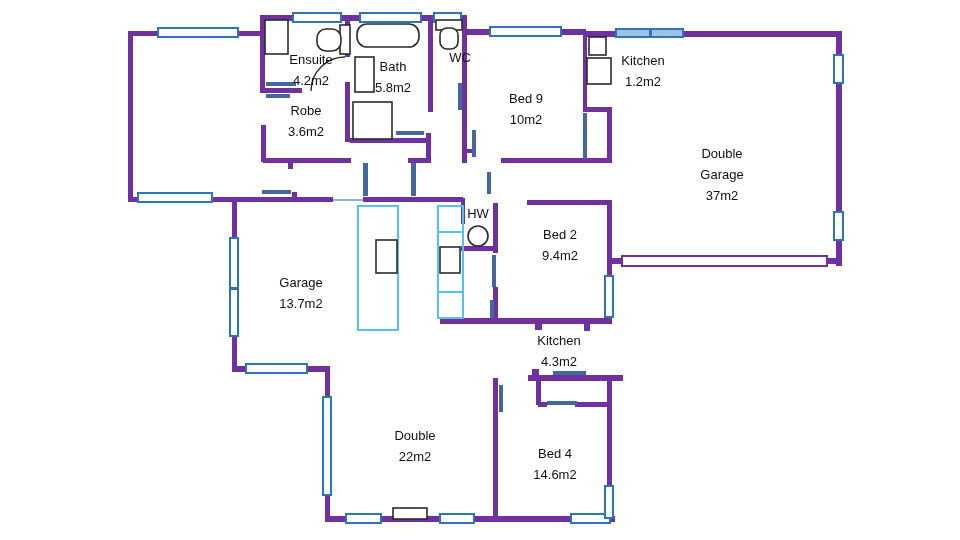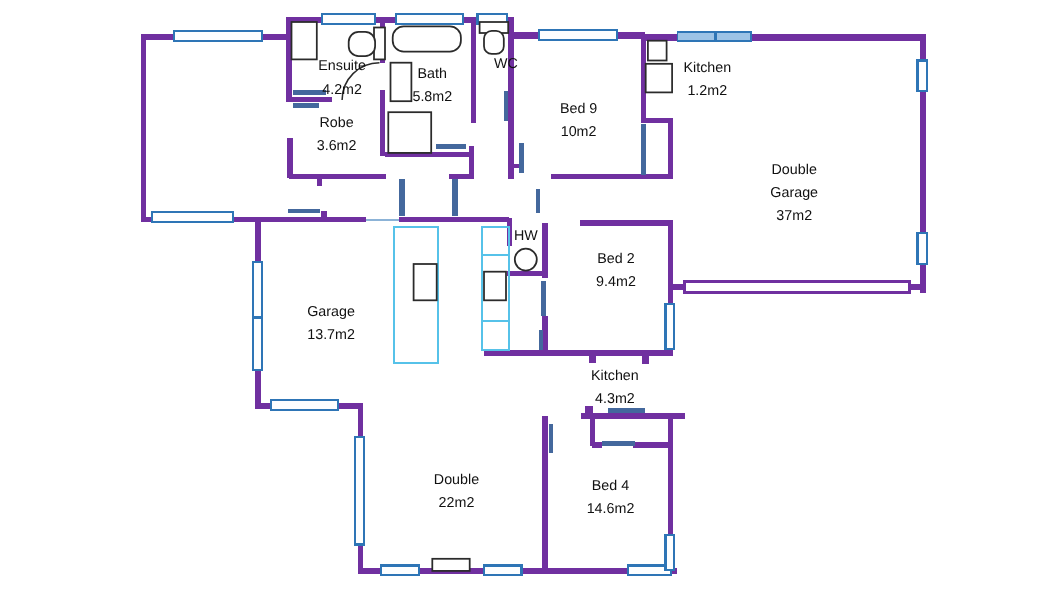--- a/index.html
+++ b/index.html
@@ -205,18 +205,18 @@
     <div class="rl-area">13.7m2</div>
   </div>
   <div class="room-label" style="left:559px;top:330px">
     <div class="rl-name">Kitchen</div>
     <div class="rl-area">4.3m2</div>
   </div>
   <div class="room-label" style="left:415px;top:425px">
     <div class="rl-name">Double</div>
     <div class="rl-area">22m2</div>
   </div>
-  <div class="room-label" style="left:555px;top:430px">
+  <div class="room-label" style="left:555px;top:443px">
     <div class="rl-name">Bed 4</div>
     <div class="rl-area">14.6m2</div>
   </div>
 
 </div>
 
 </body></html>

